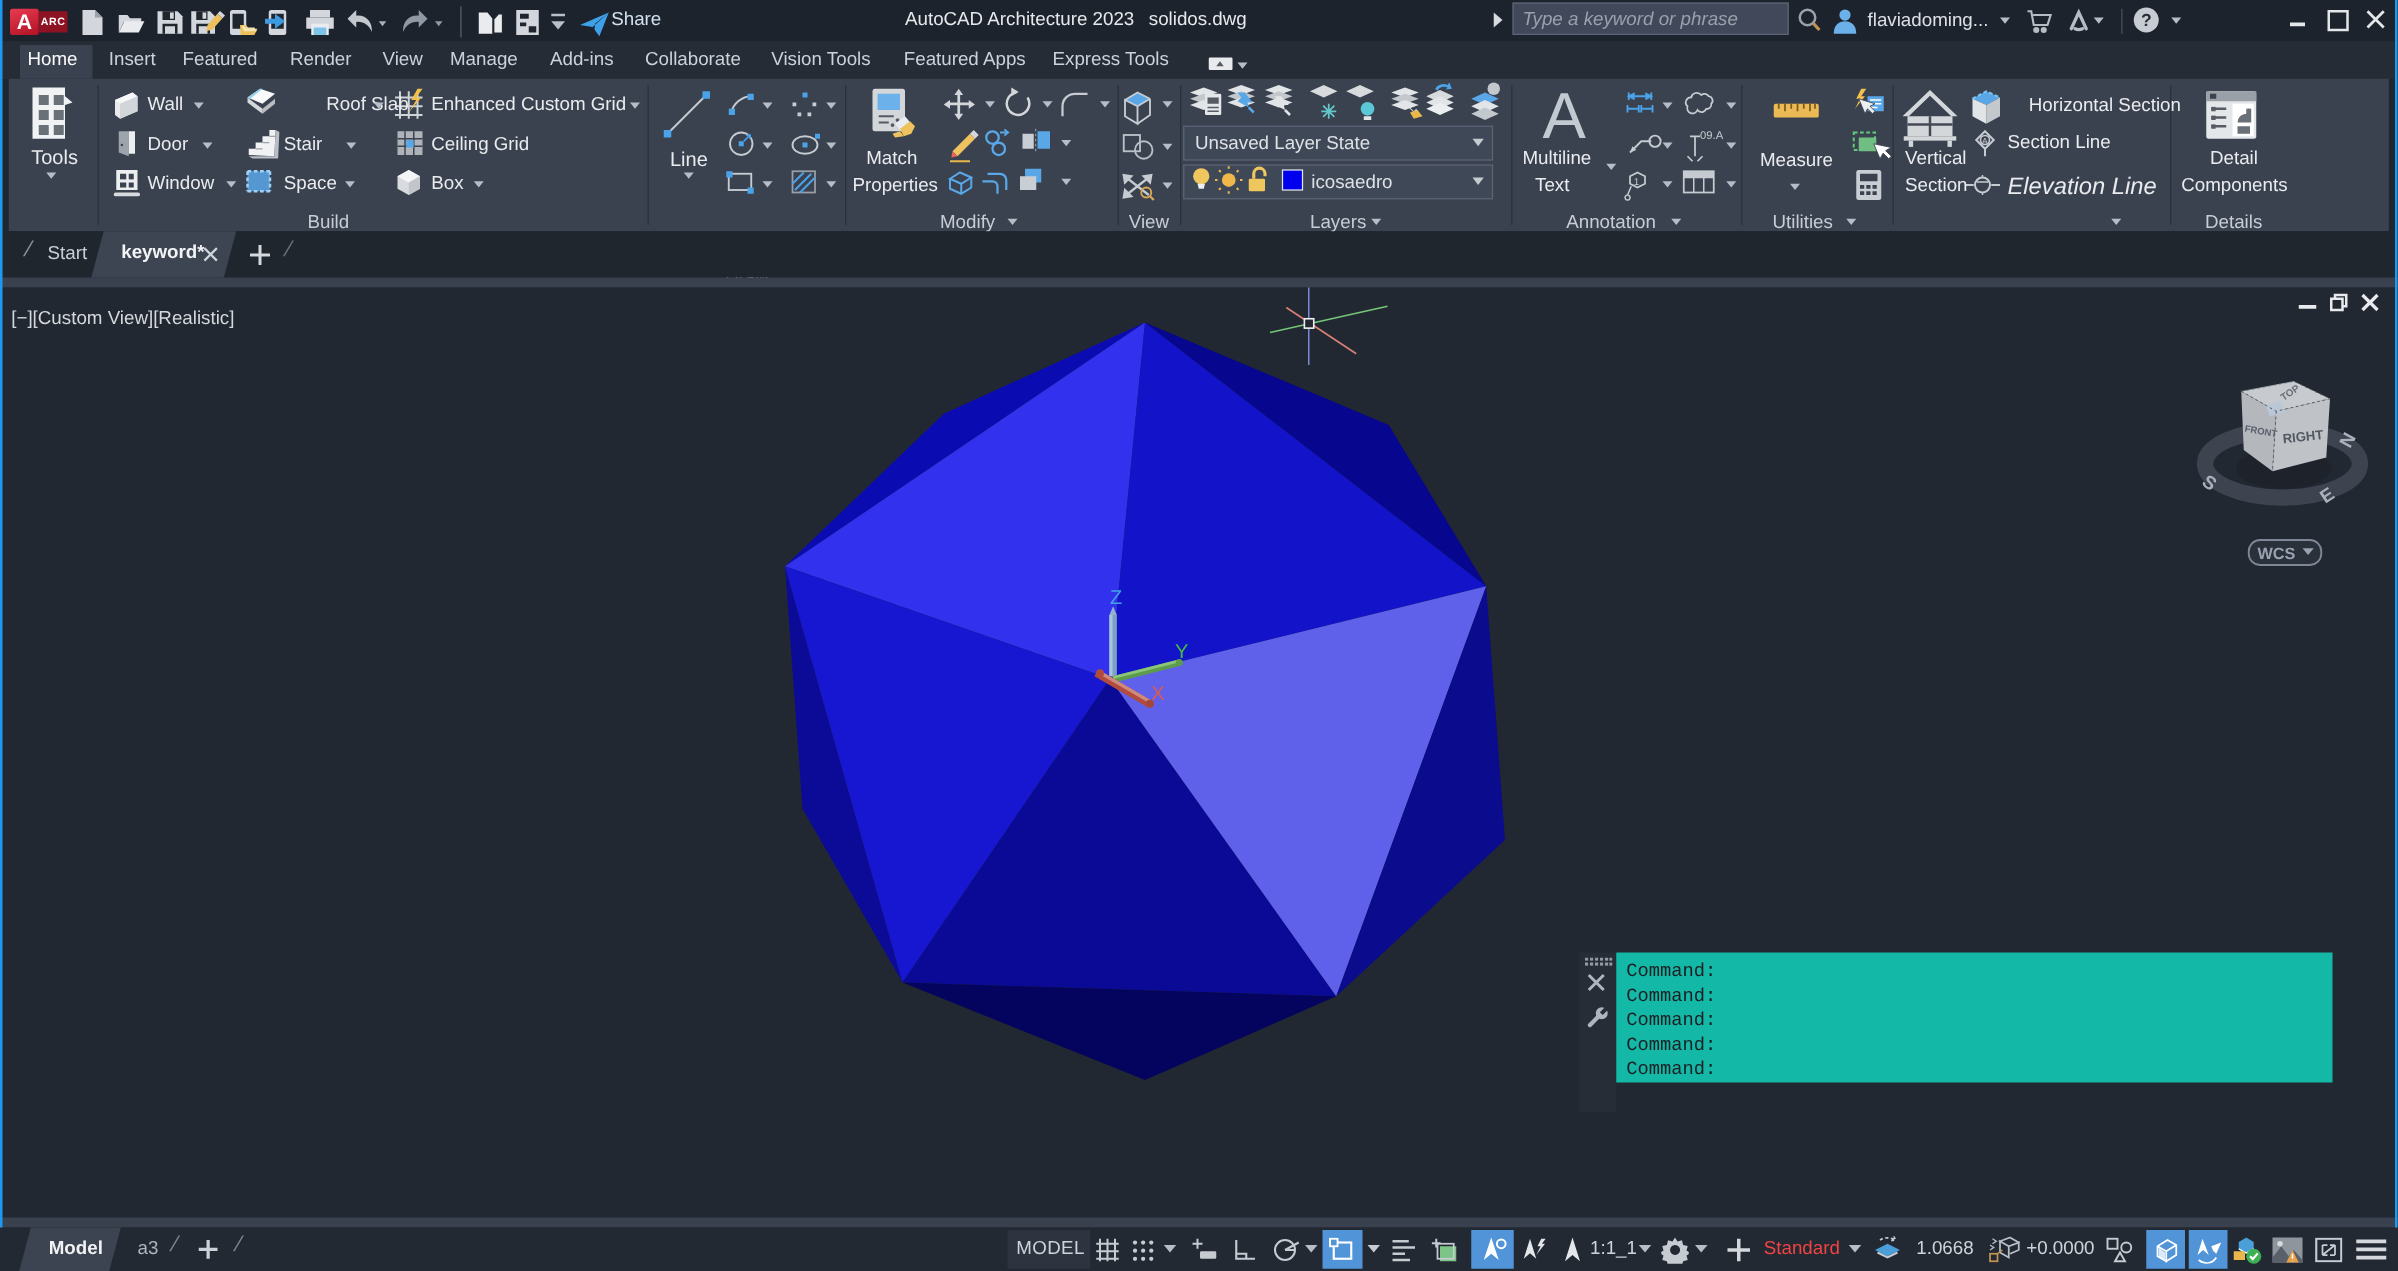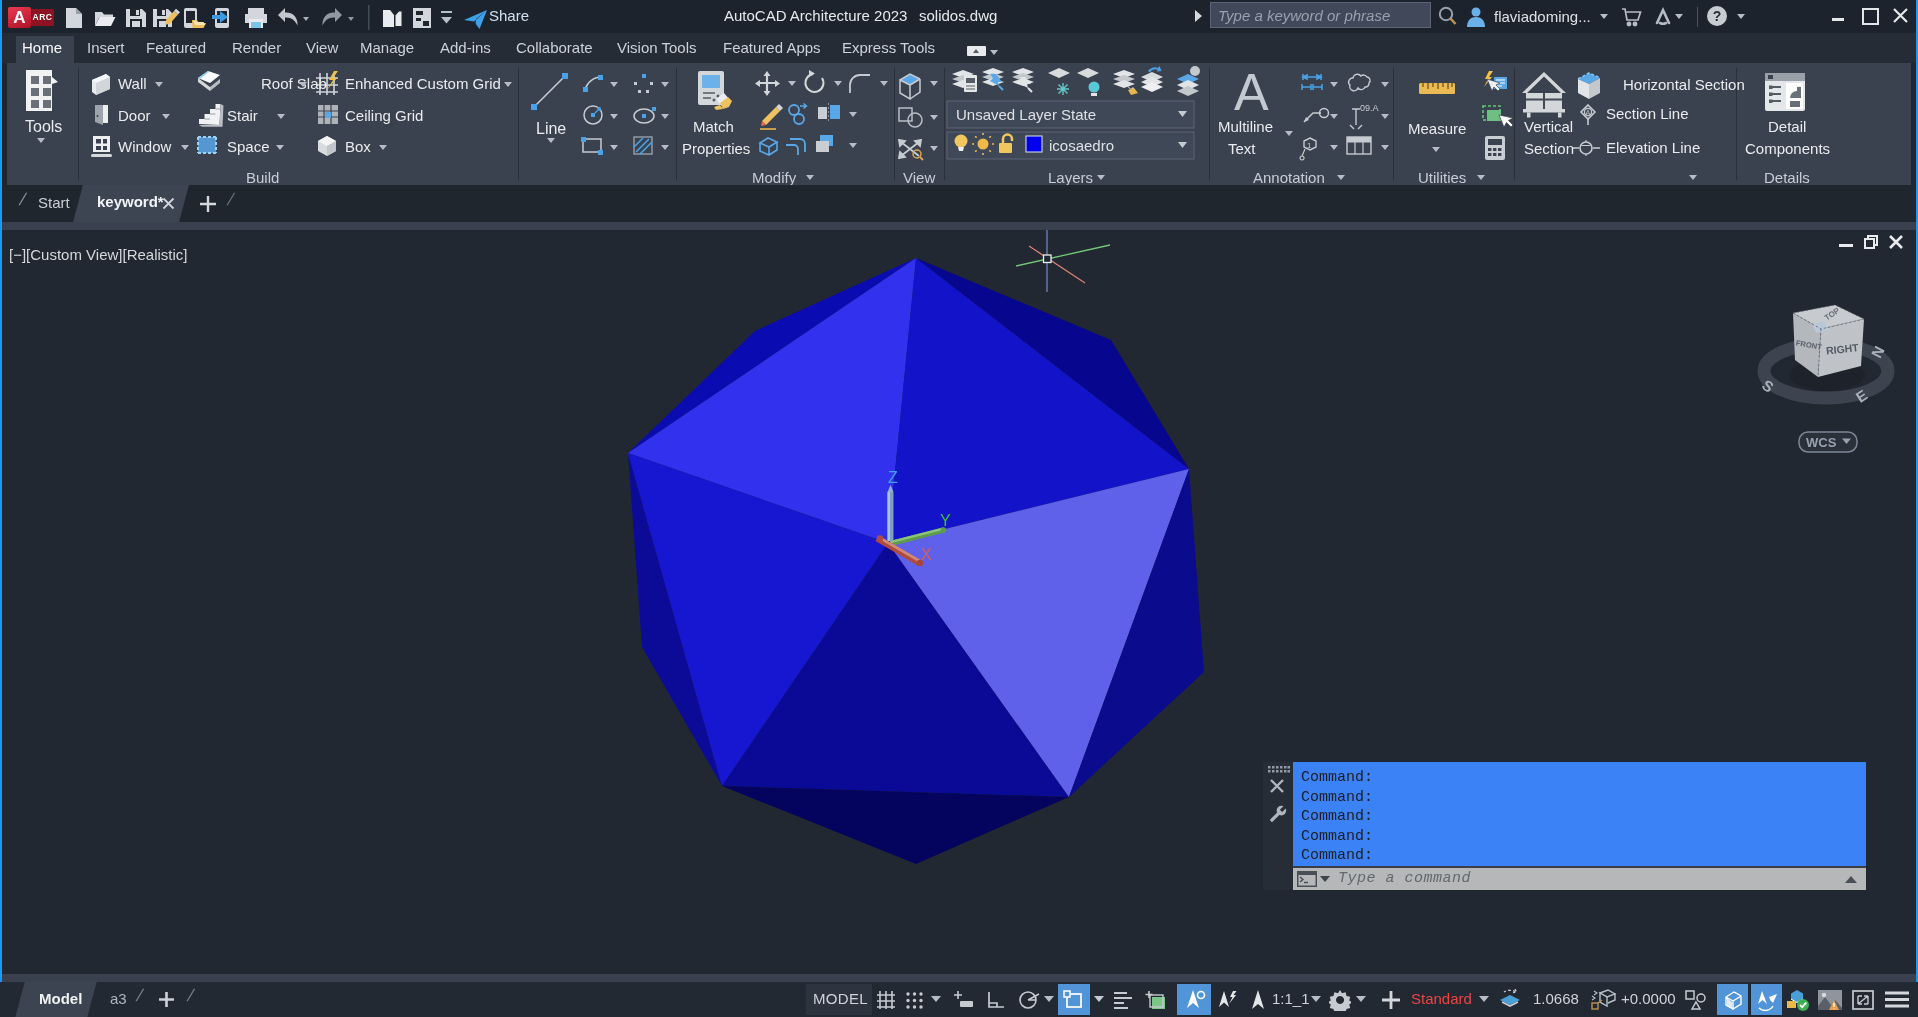--- a/index.html
+++ b/index.html
@@ -579,21 +579,21 @@
  <div class="lbl" style="left:1253px;top:106px;">Annotation</div>
     <div class="car" style="left:1337px;top:112px;"></div>
  <div class="t" style="left:1408px;top:57px;font-size:15px;">Measure</div>
  <div class="car" style="left:1432px;top:84px;"></div>
  <div class="lbl" style="left:1418px;top:106px;">Utilities</div>
     <div class="car" style="left:1477px;top:112px;"></div>
  <div class="t" style="left:1524px;top:55px;font-size:15px;">Vertical</div>
  <div class="t" style="left:1524px;top:77px;font-size:15px;">Section</div>
  <div class="t" style="left:1606px;top:13px;font-size:15px;margin-left:17px;">Horizontal Section</div>
  <div class="t" style="left:1606px;top:42px;font-size:15px;">Section Line</div>
- <div class="t" style="left:1606px;top:76px;font-size:15px;">Elevation Line</div>
+ <div class="t" style="left:1606px;top:76px;font-size:19px;font-style:italic;">Elevation Line</div>
  <div class="lbl" style="left:1552px;top:122px;text-decoration:underline;">Section &amp; Elevation</div>
     <div class="car" style="left:1689px;top:112px;"></div>
  <div class="t" style="left:1768px;top:55px;font-size:15px;">Detail</div>
  <div class="t" style="left:1745px;top:77px;font-size:15px;">Components</div>
  <div class="lbl" style="left:1764px;top:106px;">Details</div>
 </div>
 <div id="filetabs">
  <div class="ab ftxt" style="left:20px;top:5px;font-size:17px;color:#8b93a0;transform:skewX(-18deg);">/</div>
  <div class="ab ftxt" style="left:38px;top:9px;">Start</div>
  <div class="ab" style="left:78px;top:0;width:106px;height:37px;background:#3d4553;transform:skewX(-15deg);"></div>
@@ -707,31 +707,21 @@
         <path d="M2 2 l12 12 M14 2 l-12 12" stroke="#aeb5bf" stroke-width="2.4"></path>
       </svg>
  <svg class="ab" style="left:3px;top:41px;" width="23" height="23" viewBox="0 0 23 23">
         <g transform="rotate(45 11.5 11.5)">
           <rect x="9.8" y="8" width="3.4" height="13" rx="1.5" fill="#aeb5bf"></rect>
           <circle cx="11.5" cy="6" r="4.8" fill="#aeb5bf"></circle>
           <rect x="9.9" y="0.5" width="3.2" height="6" fill="#272d36"></rect>
         </g>
       </svg>
 </div>
-<div class="ab" style="left:1293px;top:532px;width:573px;height:104px;background:#3b82f6;font-family:'Liberation Mono',monospace;font-size:15px;color:#1b1e22;line-height:19.5px;padding:6px 0 0 8px;box-sizing:border-box;">Command:<br>Command:<br>Command:<br>Command:<br>Command:</div>
-<div class="ab" style="left:1293px;top:636px;width:573px;height:24px;background:#b5b7b9;border-top:2px solid #3a3f47;box-sizing:border-box;">
- <svg class="ab" style="left:4px;top:3px;" width="20" height="16" viewBox="0 0 20 16">
-        <rect x="0" y="0" width="20" height="16" fill="#4a4f57"></rect>
-        <rect x="1.5" y="4" width="17" height="10.5" fill="#b5b7b9"></rect>
-        <path d="M3 6 l3 2.5 -3 2.5 M7 11.5 h4" stroke="#4a4f57" stroke-width="1.4" fill="none"></path>
-      </svg>
- <div class="ab" style="left:27px;top:8px;width:0;height:0;border-left:5px solid transparent;border-right:5px solid transparent;border-top:6px solid #3f444b;"></div>
- <div class="ab" style="left:45px;top:2px;font-family:'Liberation Mono',monospace;font-style:italic;font-size:15px;color:#63676c;letter-spacing:.5px;">Type a command</div>
- <div class="ab" style="left:552px;top:8px;width:0;height:0;border-left:6px solid transparent;border-right:6px solid transparent;border-bottom:7px solid #4a4f57;"></div>
-</div>
+<div class="ab" style="left:1293px;top:532px;width:573px;height:104px;background:#14b8a6;font-family:'Liberation Mono',monospace;font-size:15px;color:#1b1e22;line-height:19.5px;padding:6px 0 0 8px;box-sizing:border-box;">Command:<br>Command:<br>Command:<br>Command:<br>Command:</div>
 </div>
 <div id="botstrip"></div>
 <div id="statusbar">
  <div class="ab" style="left:20px;top:0;width:72px;height:35px;background:#3c4451;transform:skewX(-15deg);"></div>
  <div class="t" style="left:39px;top:8px;font-size:15px;font-weight:bold;color:#f0f2f4;">Model</div>
  <div class="t" style="left:110px;top:8px;font-size:15px;color:#aeb5bf;">a3</div>
  <div class="ab" style="left:137px;top:4px;font-size:17px;color:#7b838f;transform:skewX(-18deg);">/</div>
  <svg class="ab" style="left:158px;top:9px;" width="17" height="17" viewBox="0 0 17 17">
       <path d="M8.5 1 v15 M1 8.5 h15" stroke="#ccd1d7" stroke-width="2.6"></path>
     </svg>

